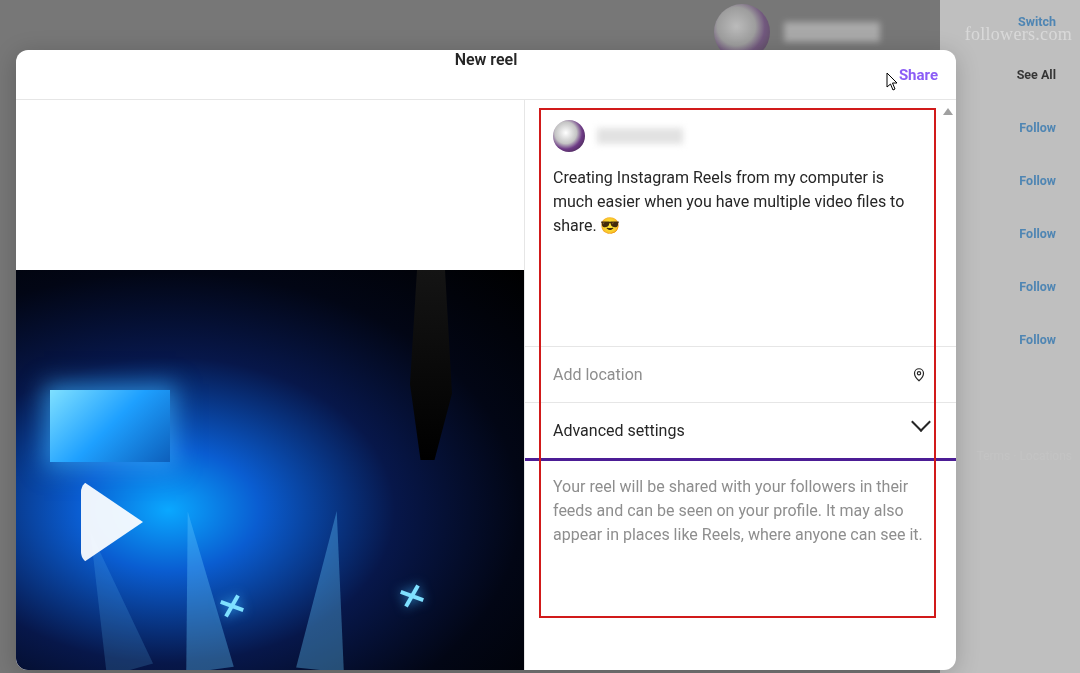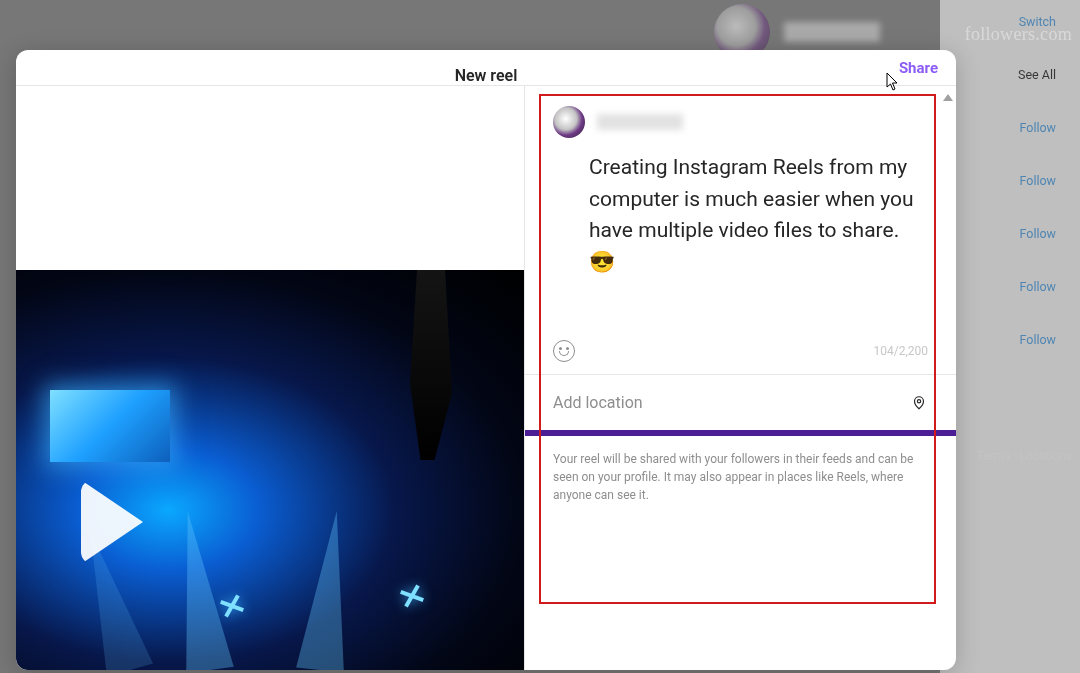--- a/index.html
+++ b/index.html
@@ -23,21 +23,21 @@
     background: #fafafa;
     padding-top: 14px;
     padding-right: 24px;
     display: flex;
     flex-direction: column;
     align-items: flex-end;
     gap: 38px;
     opacity: 0.55;
     filter: grayscale(10%);
   }
-  .bg-right .bg-link { color: #2694ef; font-size: 12.5px; font-weight: 400; }
+  .bg-right .bg-link { color: #2694ef; font-size: 12.5px; font-weight: 700; }
   .bg-right .bg-link.dark { color: #000000; }
   .bg-avatar-row {
     position: absolute;
     top: 4px; right: 200px;
     display: flex; align-items: center; gap: 14px;
     opacity: 0.5;
   }
   .bg-avatar-big {
     width: 56px; height: 56px; border-radius: 50%;
     background: radial-gradient(circle at 40% 40%, #fff, #c4c4c4 40%, #6e3b86 60%, #2b1a2e);
@@ -69,24 +69,24 @@
     width: 940px;
     height: 620px;
     background: #fff;
     border-radius: 12px;
     box-shadow: 0 4px 24px rgba(0,0,0,0.2);
     overflow: hidden;
     display: flex;
     flex-direction: column;
   }
   .modal-header {
-    height: 36px;
+    height: 50px;
     border-bottom: 1px solid #e6e6e6;
     display: flex;
-    align-items: flex-end;
+    align-items: flex-start;
     justify-content: center;
     position: relative;
     flex-shrink: 0;
   }
   .modal-title {
     font-size: 16px; font-weight: 600; color: #262626;
   }
   .share-btn {
     position: absolute; right: 18px; top: 0; bottom: 0;
     display: flex; align-items: center;
@@ -182,24 +182,23 @@
     margin-bottom: 14px;
   }
   .avatar {
     width: 32px; height: 32px; border-radius: 50%;
     background: radial-gradient(circle at 40% 40%, #fff, #c4c4c4 40%, #6e3b86 60%, #2b1a2e);
   }
   .username-blur {
     width: 86px; height: 16px; background: #e2e2e2; filter: blur(3px);
   }
   .caption {
-    font-size: 21px; line-height: 1.5; color: #262626;
+    font-size: 16px; line-height: 1.5; color: #262626;
     min-height: 180px;
     padding-bottom: 10px;
-    margin-left: 36px;
   }
   .meta-row {
     display: flex; justify-content: space-between; align-items: center;
     padding: 8px 0 12px;
     color: #c7c7c7;
     font-size: 12px;
   }
   .emoji-btn {
     width: 22px; height: 22px; border-radius:50%;
     border: 1.5px solid #8e8e8e; position: relative;
@@ -227,23 +226,23 @@
     border-right: 2px solid #262626;
     border-bottom: 2px solid #262626;
     transform: rotate(45deg);
     margin-top: -6px;
   }
   .icon-pin {
     width: 18px; height: 18px; position: relative;
   }
   .icon-pin svg { display:block; }
   .disclaimer {
-    border-top: 6px solid #4c1d95;
+    border-top: 3px solid #4c1d95;
     padding: 14px 28px 0 28px;
-    font-size: 12px; line-height: 1.5; color: #8e8e8e;
+    font-size: 16px; line-height: 1.5; color: #8e8e8e;
   }
   .scrollbar-track {
     position:absolute; right:2px; top:4px; width:12px; height:14px;
   }
   .scrollbar-track::before {
     content:""; position:absolute; inset:0;
     width:0; height:0; margin:auto;
     border-left:5px solid transparent;
     border-right:5px solid transparent;
     border-bottom:7px solid #a0a0a0;
@@ -300,36 +299,34 @@
     </div>
     <div class="rp">
       <div class="scrollbar-track"></div>
       <div class="rp-highlight"></div>
       <div class="rp-inner">
         <div class="user-row">
           <div class="avatar"></div>
           <div class="username-blur"></div>
         </div>
         <div class="caption">Creating Instagram Reels from my computer is much easier when you have multiple video files to share. 😎</div>
-        <div class="meta-row">
-          <div class="emoji-btn">
-              <div class="smile"></div>
-            </div>
-          <span>104/2,200</span>
-        </div>
       </div>
       <div class="section">
         <span class="placeholder">Add location</span>
         <span class="icon-pin">
           <svg viewBox="0 0 24 24" width="18" height="18" fill="none" stroke="#262626" stroke-width="1.6">
             <path d="M12 21s-6-5.2-6-10a6 6 0 1 1 12 0c0 4.8-6 10-6 10z"></path>
             <circle cx="12" cy="11" r="2.2"></circle>
           </svg>
         </span>
       </div>
+      <div class="section">
+        <span>Advanced settings</span>
+        <span class="icon-chevron"></span>
+      </div>
       <div class="disclaimer">Your reel will be shared with your followers in their feeds and can be seen on your profile. It may also appear in places like Reels, where anyone can see it.</div>
     </div>
   </div>
 </div>
 
 <div class="cursor-arrow">
   <svg viewBox="0 0 14 20" width="14" height="20">
     <path d="M1 1 L1 15 L4.5 12 L7 18 L9 17 L6.5 11 L11 11 Z" fill="#fff" stroke="#000" stroke-width="1"></path>
   </svg>
 </div>

